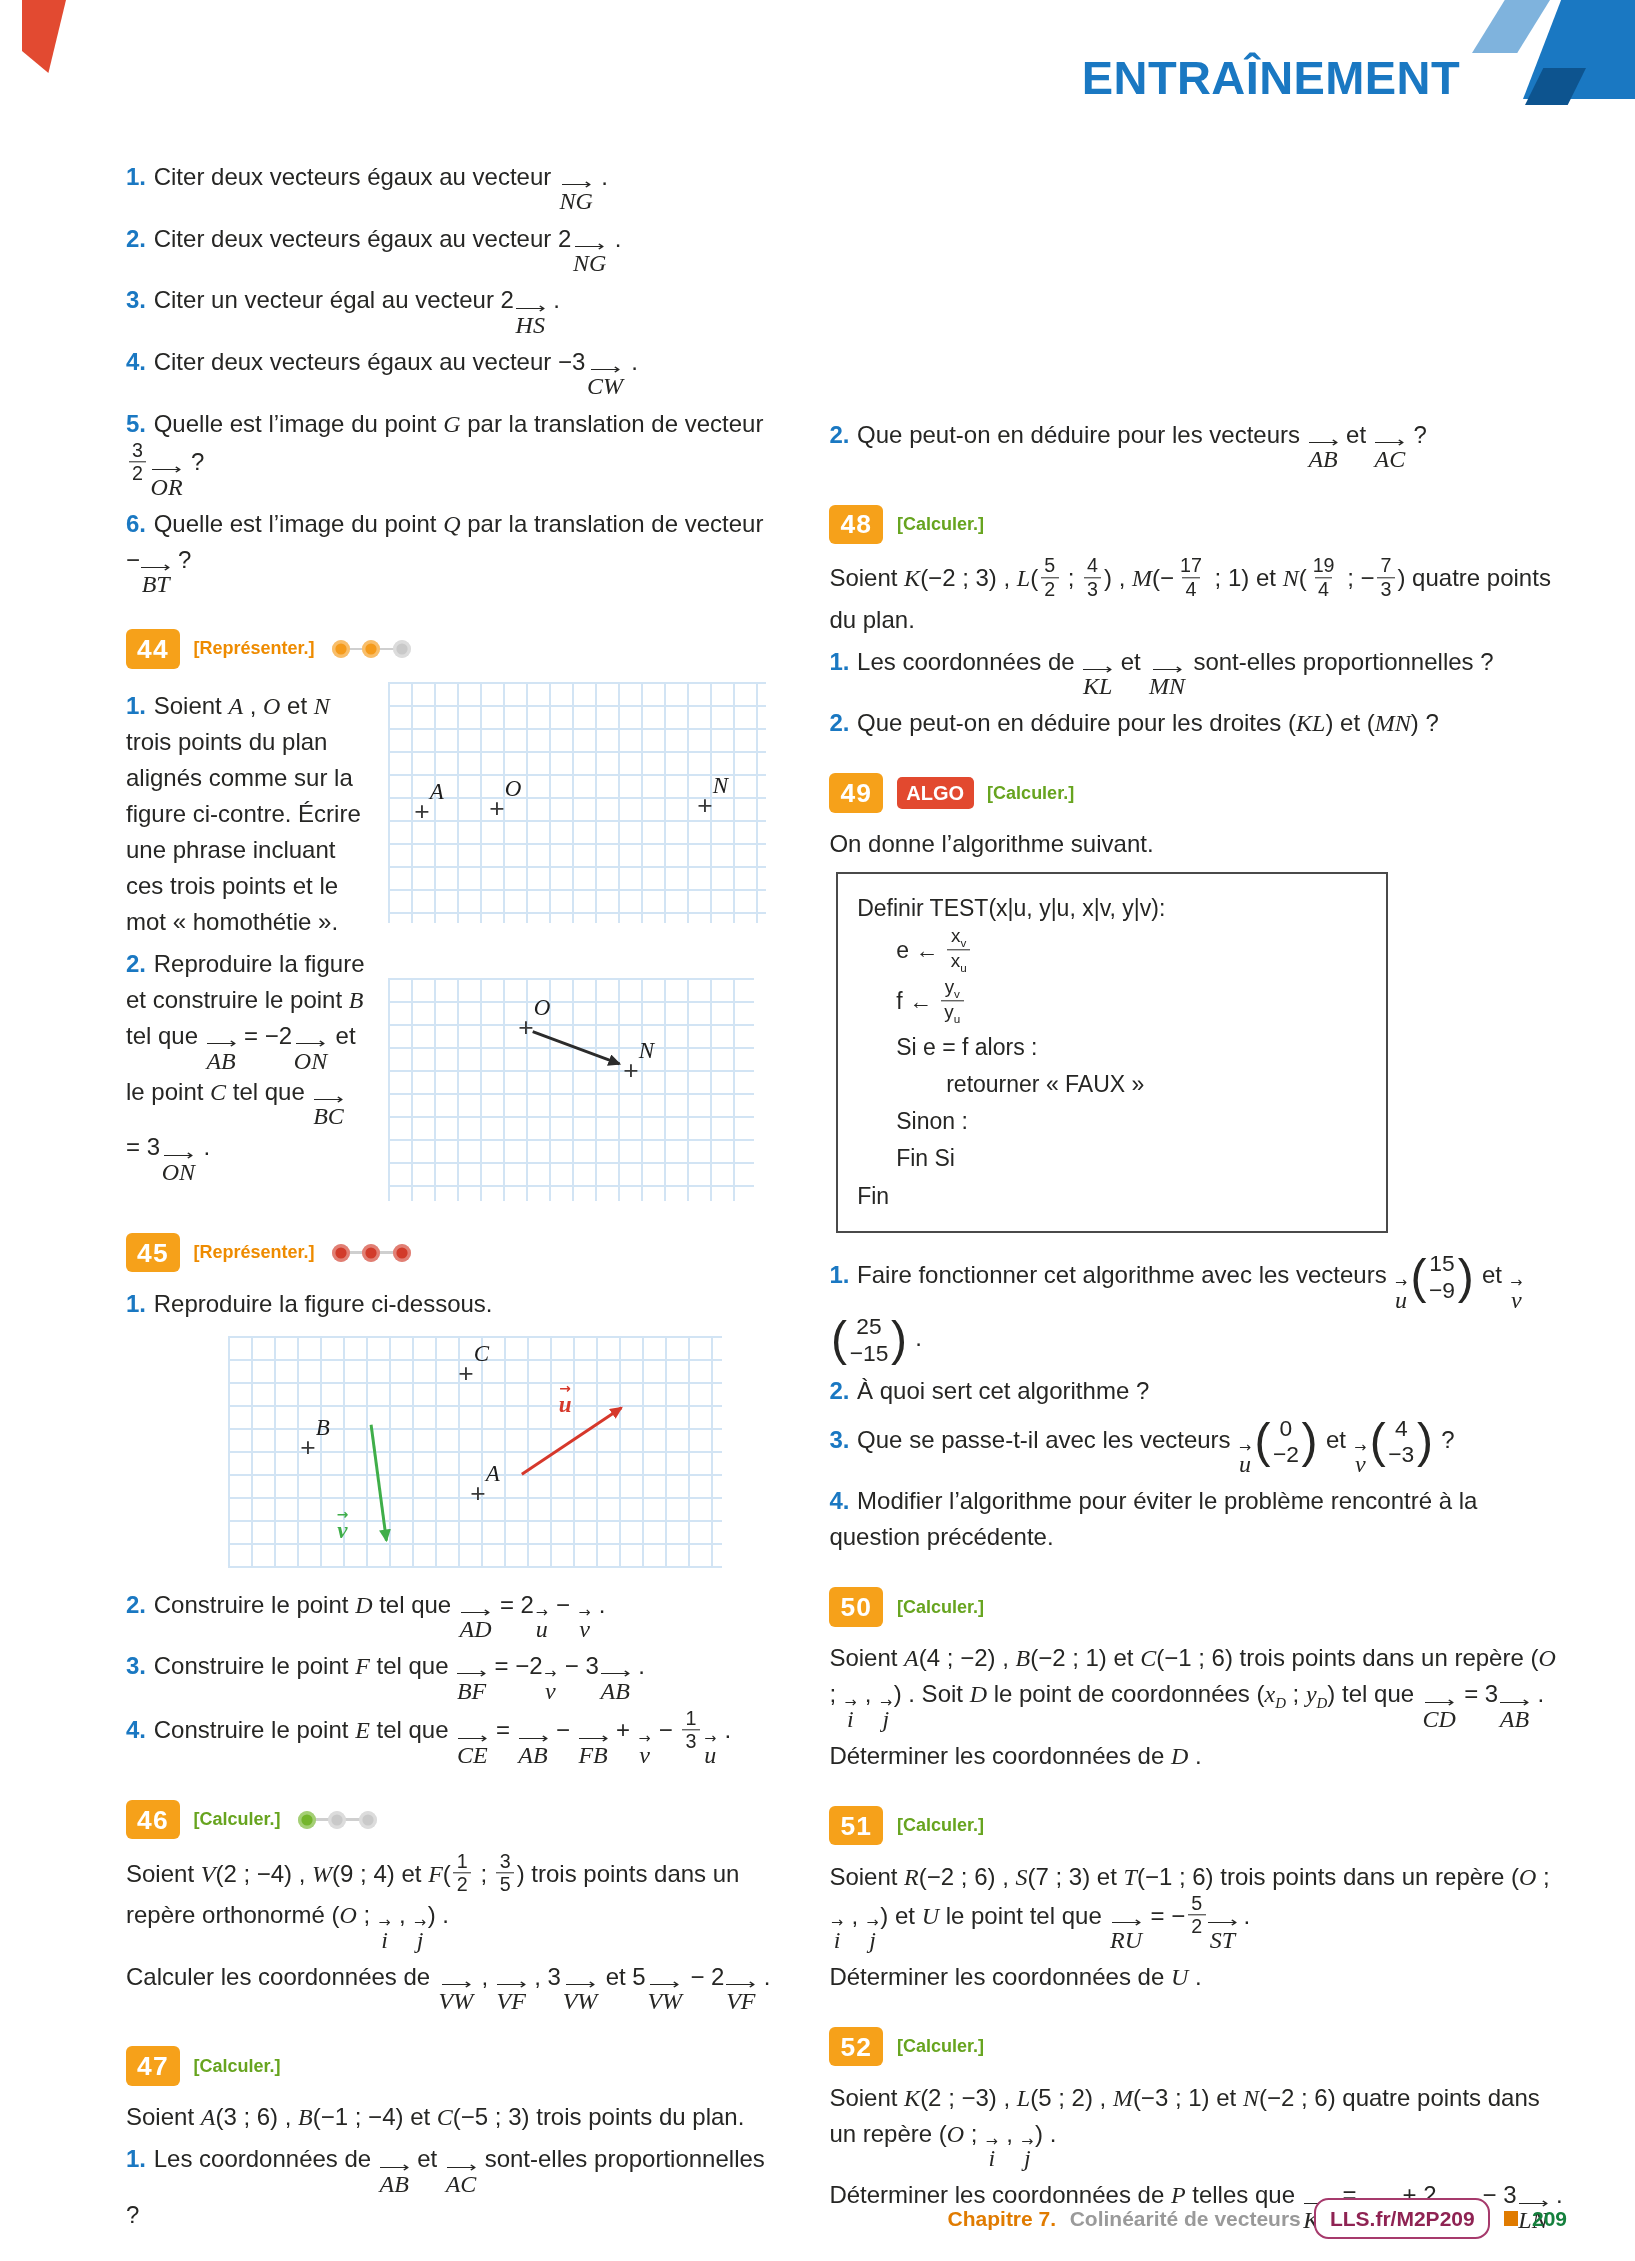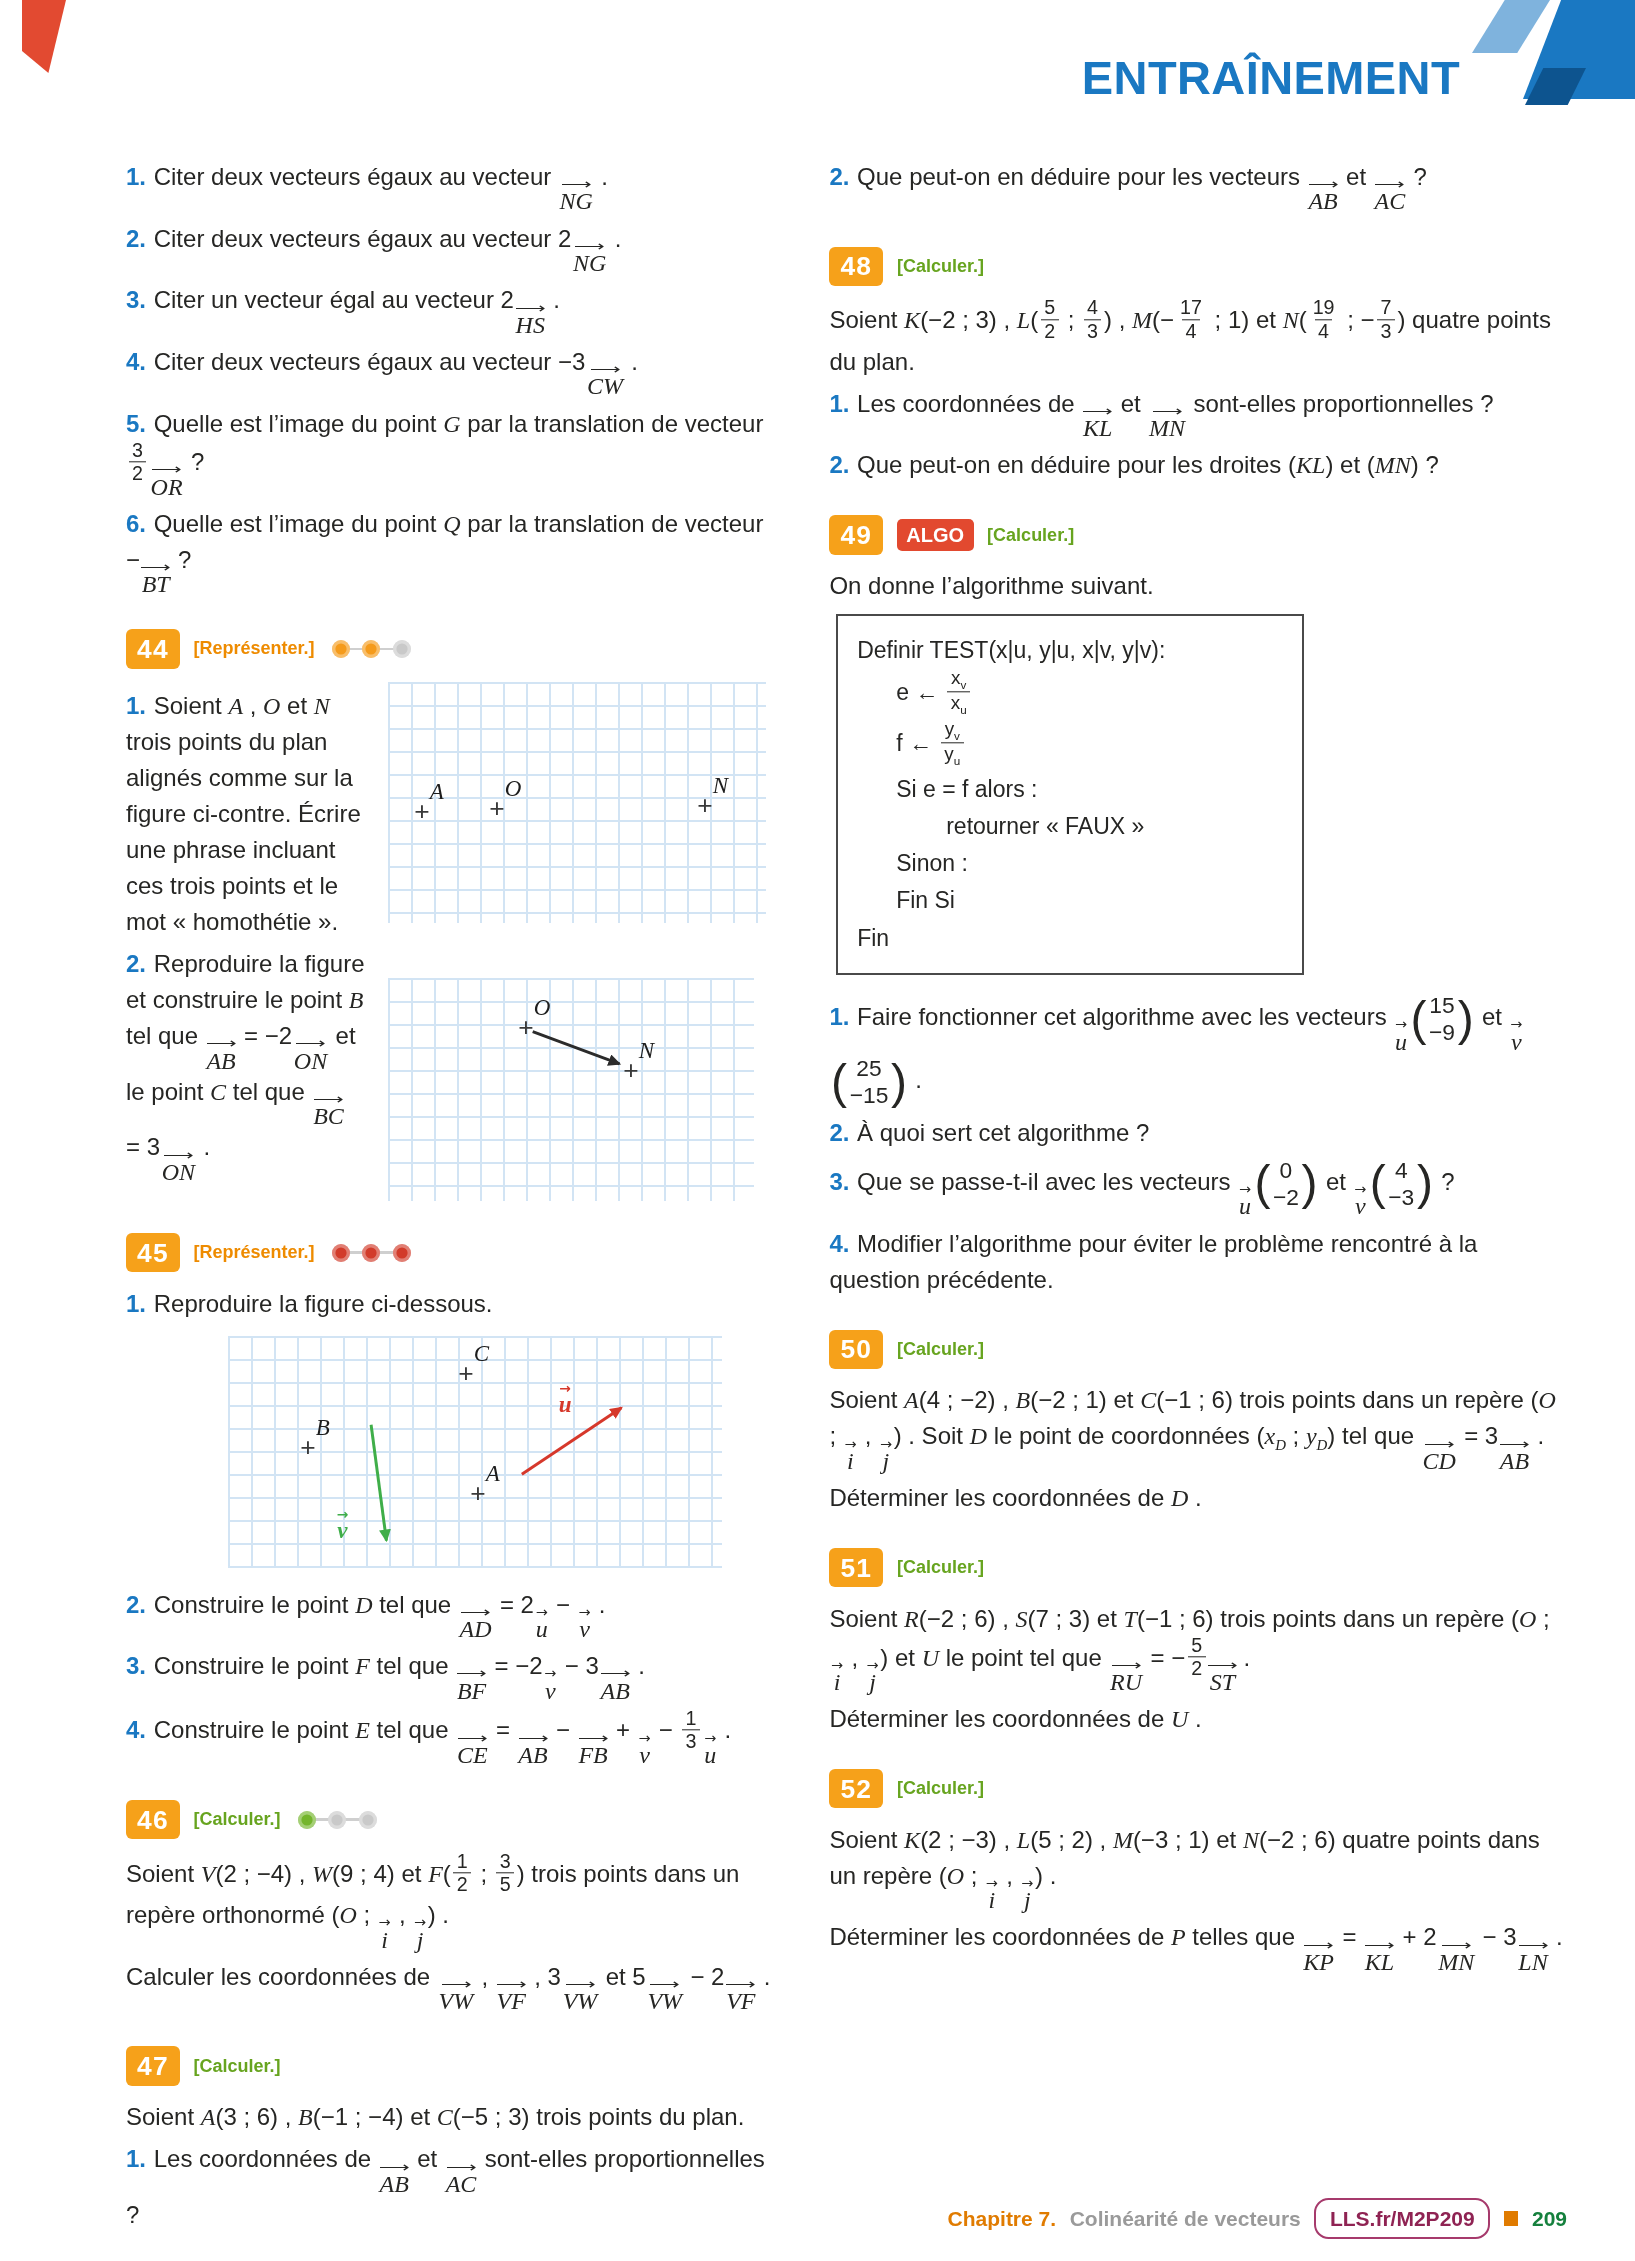--- a/index.html
+++ b/index.html
@@ -10,21 +10,21 @@
   
   .hd{position:relative;height:129px}
   .hd-title{position:absolute;top:43px;right:175px;font-size:47px;font-weight:bold;color:#1a78c2;letter-spacing:0.4px}
   .shape{position:absolute}
   .sh-blue-main{top:0;right:0;width:112px;height:99px;background:#1a78c2;clip-path:polygon(34% 0,100% 0,100% 100%,0 100%)}
   .sh-blue-light{top:0;right:85px;width:78px;height:53px;background:#7fb3dd;clip-path:polygon(42% 0,100% 0,58% 100%,0 100%)}
   .sh-blue-dark{top:68px;right:49px;width:61px;height:37px;background:#0d548f;clip-path:polygon(30% 0,100% 0,70% 100%,0 100%)}
   .sh-red{top:0;left:22px;width:44px;height:73px;background:#e24a31;clip-path:polygon(0 0,100% 0,60% 100%,0 70%)}
 
   
-  .cols{display:flex;align-items:flex-start;padding:24px 66px 0 126px}
+  .cols{display:flex;align-items:flex-end;padding:24px 66px 0 126px}
   .colL{flex:0 0 649px}
   .divider{flex:0 0 6.8px;margin:3.4px 22px 34px 25.6px;background-image:radial-gradient(circle,#2f80c3 2.9px,transparent 3.4px);
            background-size:6.8px 19.6px;background-repeat:repeat-y;background-position:center top}
   .colR{flex:1 1 auto;min-width:0}
 
   
   .item{margin:6px 0}
   .inum{font-weight:bold;color:#1a78c2;margin-right:7.7px}
   .para{margin:6px 0}
 
@@ -64,21 +64,21 @@
   .fig44b{width:366px;height:223px;margin-top:55px}
   .fig45{width:494px;height:232px;margin:13.6px 0 19px 102px}
   .pt{position:absolute;width:0;height:0}
   .cross{position:absolute;left:0;top:0;transform:translate(-50%,-50%);font-size:26.4px;color:#3a3a3a;line-height:1}
   .cross::before{content:"+"}
   .ptlabel{position:absolute;left:7.7px;top:-31px;font-family:"Liberation Serif","DejaVu Serif",serif;font-style:italic;font-size:23px;color:#1d1d1d;line-height:1}
   .veclab{position:absolute;font-size:23px;line-height:1;font-weight:bold}
   .fig-svg{position:absolute;left:0;top:0;width:100%;height:100%}
 
   
-  .algobox{border:2.1px solid #4a4a4a;margin:10.2px 0 17px 6.8px;padding:13.6px 19px 15.3px;width:468px;font-size:23px;background:#fff}
+  .algobox{border:2.1px solid #4a4a4a;margin:10.2px 0 17px 6.8px;padding:13.6px 19px 15.3px;width:552px;font-size:23px;background:#fff}
   .aline{margin:2.6px 0}
   .i1{padding-left:39px}
   .i2{padding-left:89px}
 
   
   .footer{position:absolute;right:68px;bottom:22px;display:flex;align-items:center;gap:13.6px;font-size:21px}
   .f-ch{color:#e07b00;font-weight:bold}
   .f-title{color:#9a9a9a;font-weight:bold}
   .f-ref{border:2.1px solid #a63a6c;color:#8f2353;font-weight:bold;border-radius:14.5px;padding:2.6px 13.6px;background:#fff}
   .f-sq{width:14.5px;height:14.5px;background:#e07b00;display:inline-block}

